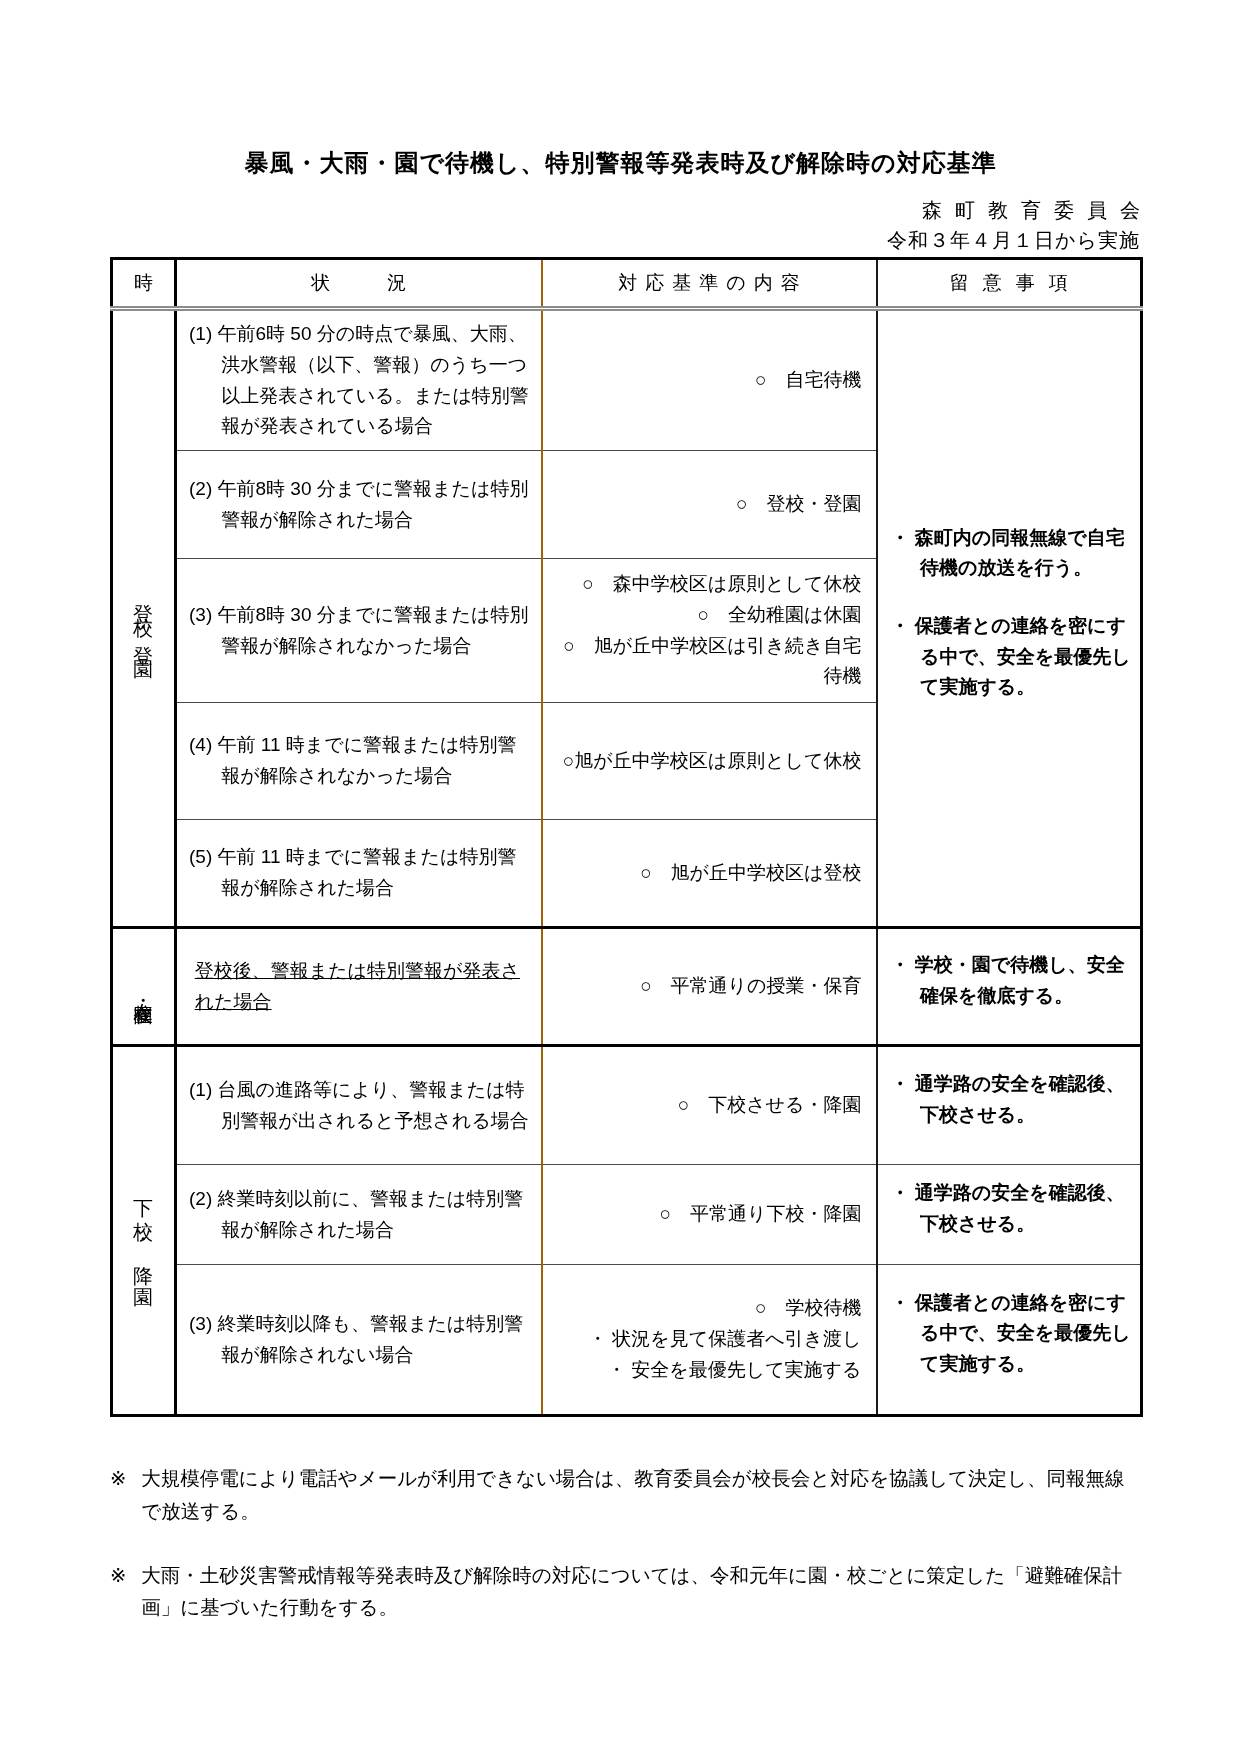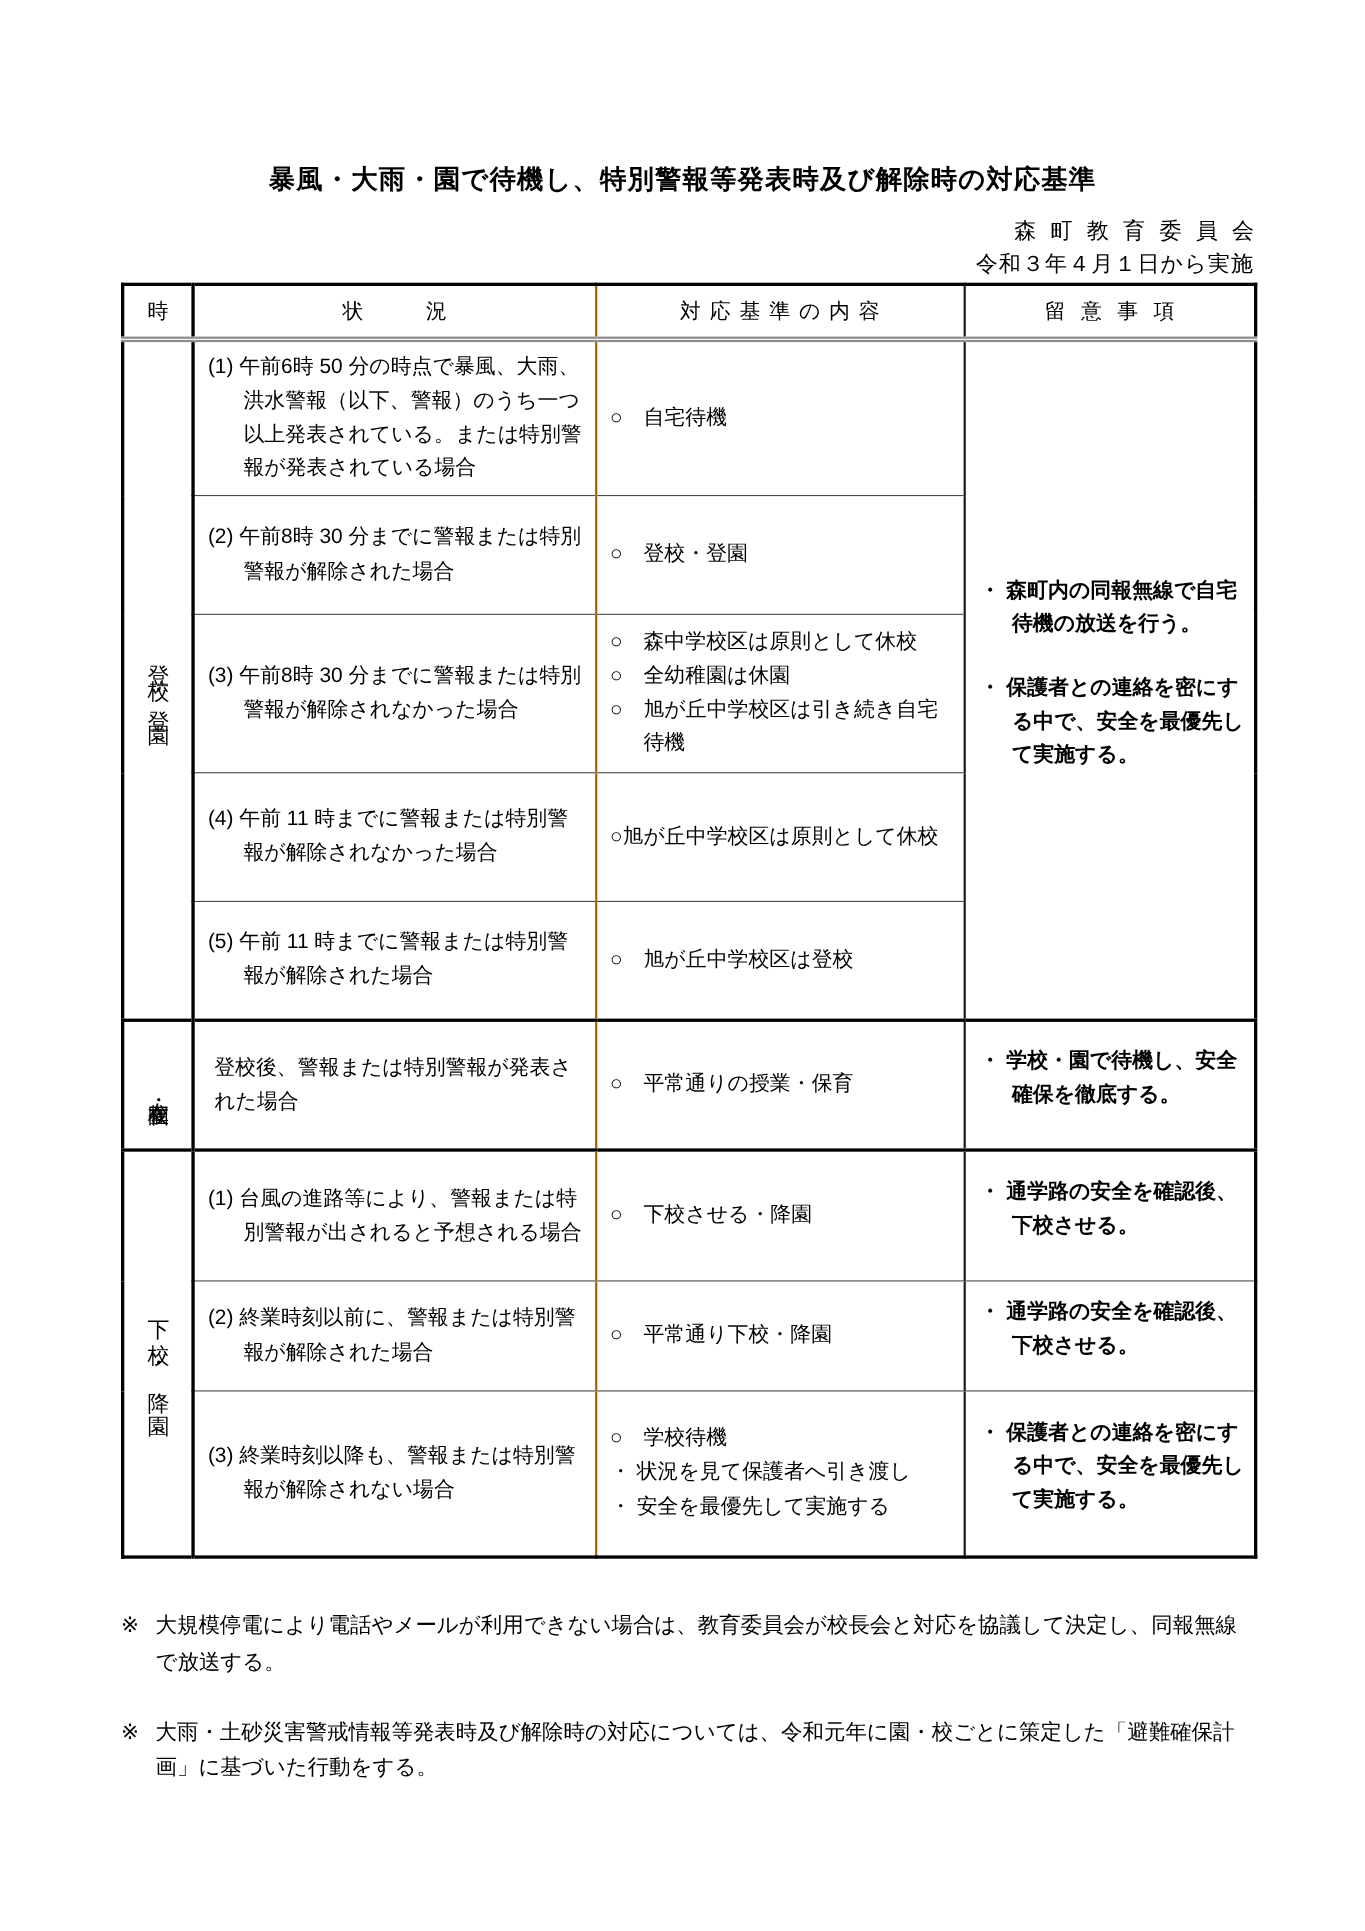--- a/index.html
+++ b/index.html
@@ -28,21 +28,21 @@
     font-size:19px; border:3px solid #000;
   }
   .doc-table th {
     font-weight:normal; text-align:center; vertical-align:middle;
     border-bottom:5px double #8c8c8c; padding:0;
   }
   .doc-table td { vertical-align:middle; padding:0; }
 
   .br-thick { border-right:3px solid #000; }
   .br-med   { border-right:2px solid #a16207; }
-  .br-thin  { border-right:2px solid #1a1a1a; }
+  .br-thin  { border-right:2px solid #1a1a1a;text-align:right; }
 
   tr.row-div td { border-top:1px solid #4a4a4a; }
   tr.group-start td { border-top:3px solid #000; }
 
   .th-resp  { letter-spacing:8px;  text-indent:8px; }
   .th-notes { letter-spacing:14px; text-indent:14px; }
 
   td.time-cell { text-align:center; }
   .vlabel {
     writing-mode:vertical-rl; text-orientation:upright;
@@ -50,21 +50,21 @@
   }
   .vlabel-wide  { letter-spacing:14px; margin-bottom:-14px; }
   .vlabel-wider { letter-spacing:22px; margin-bottom:-22px; }
   .vlabel-tight { letter-spacing:1px;  font-size:19px; }
 
   td.sit  { padding:8px 8px 8px 12px; }
   td.sit p {
     margin:0; line-height:1.62;
     padding-left:1.7em; text-indent:-1.7em;
   }
-  td.sit.no-hang p { padding-left:0.3em; text-indent:0; }
+  td.sit.no-hang p { padding-left:0.3em; text-indent:0;text-decoration:underline; }
 
   td.resp { padding:8px 14px 8px 12px; }
   td.resp p {
     margin:0; line-height:1.62;
     padding-left:1.6em; text-indent:-1.6em;
   }
 
   td.notes-cell { padding:8px 8px 20px 13px;font-weight:bold; }
   td.notes-cell p {
     margin:0; line-height:1.6;

